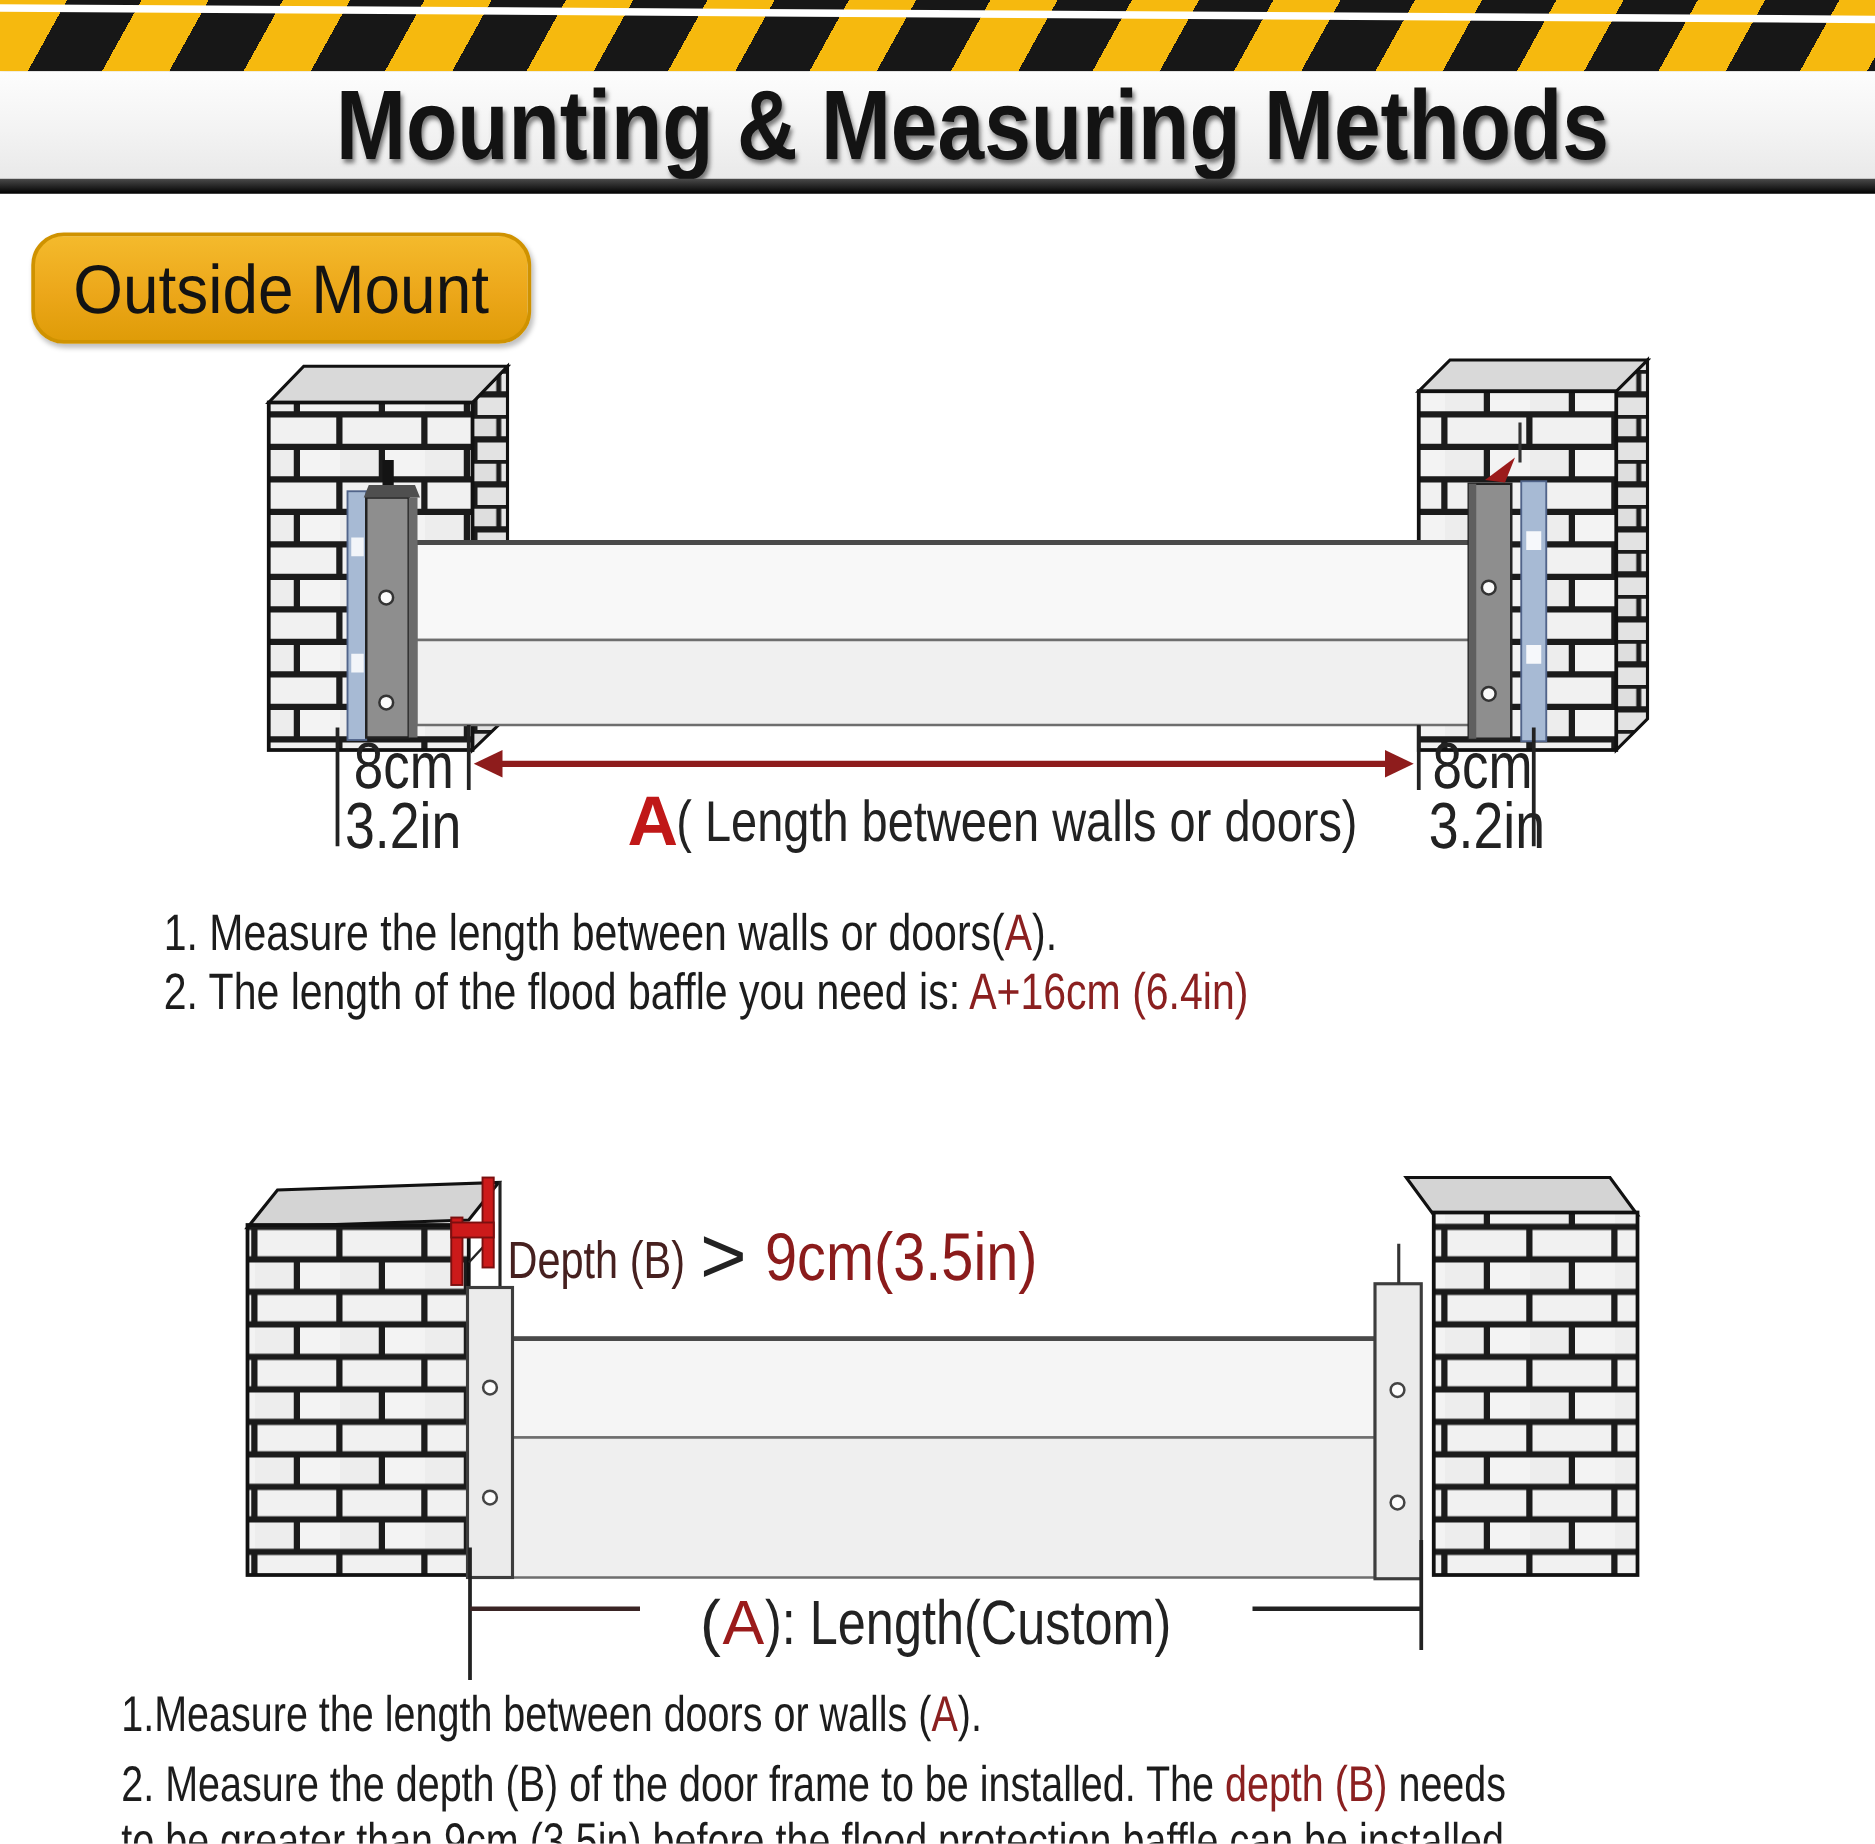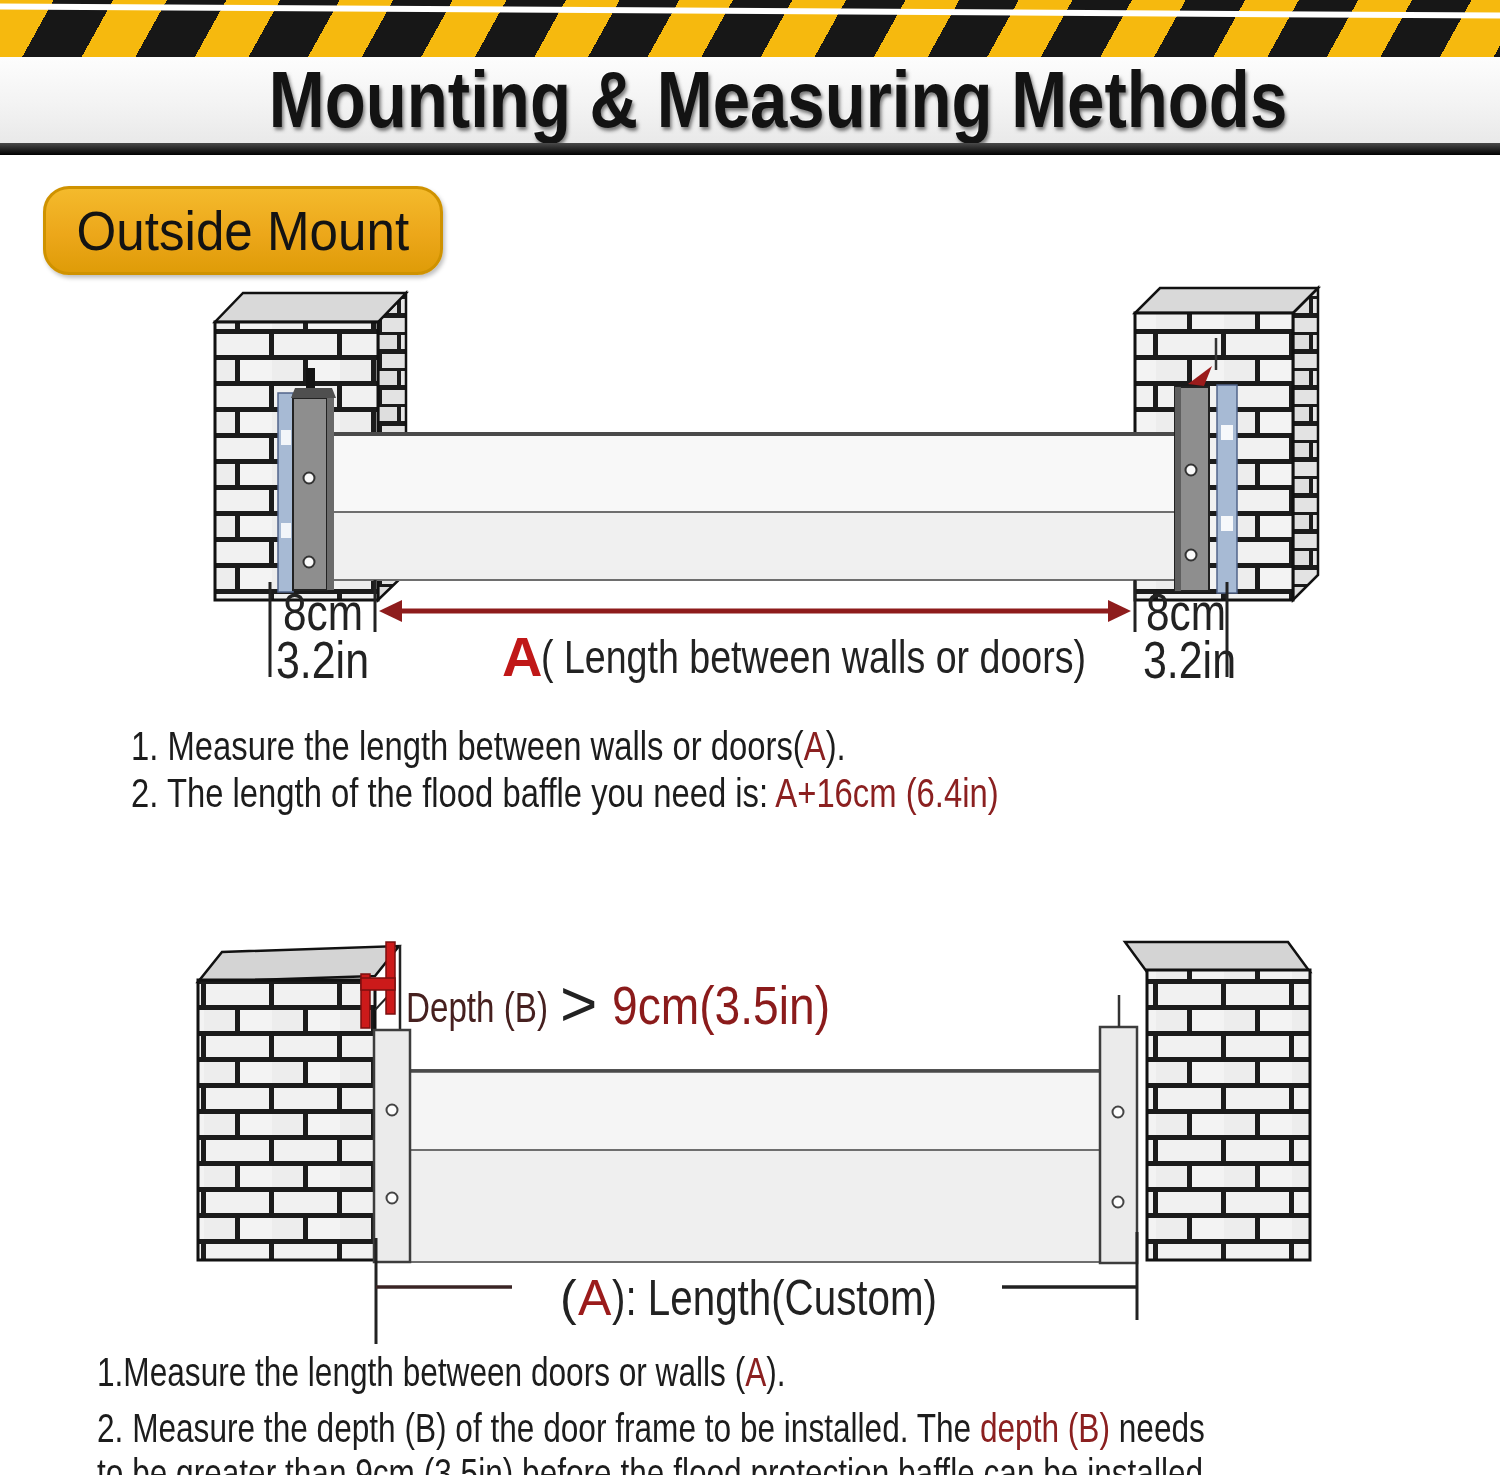--- a/index.html
+++ b/index.html
@@ -19,21 +19,21 @@
                  transform:scaleX(.85);letter-spacing:0px;
                  text-shadow:2px 3px 4px rgba(90,90,90,.8), -1px -1px 0 rgba(255,255,255,.9);}
   .dark-bar{position:absolute;left:0;top:143px;width:1500px;height:12px;
             background:linear-gradient(180deg,#4a4a4a,#000);}
 
   
   .badge{position:absolute;left:25px;width:400px;height:89px;border-radius:26px;
          background:linear-gradient(180deg,#f4ba2c 0%,#eca71a 55%,#df9c08 100%);
          border:3px solid #cf9200;box-sizing:border-box;
          display:flex;align-items:center;justify-content:center;
-         box-shadow:2px 3px 4px rgba(0,0,0,.25);margin-left:18px;}
+         box-shadow:2px 3px 4px rgba(0,0,0,.25);}
   .badge .b{font-size:55px;color:#131313;white-space:nowrap;transform:scaleX(.93);}
   #badge-outside{top:186px;}
   #badge-inside{top:836px;}
 
   
   .diag{position:absolute;left:0;width:1500px;}
   #svg-outside{top:280px;height:430px;}
   #svg-inside{top:930px;height:420px;}
   svg text{font-family:"Liberation Sans", sans-serif;}
 

